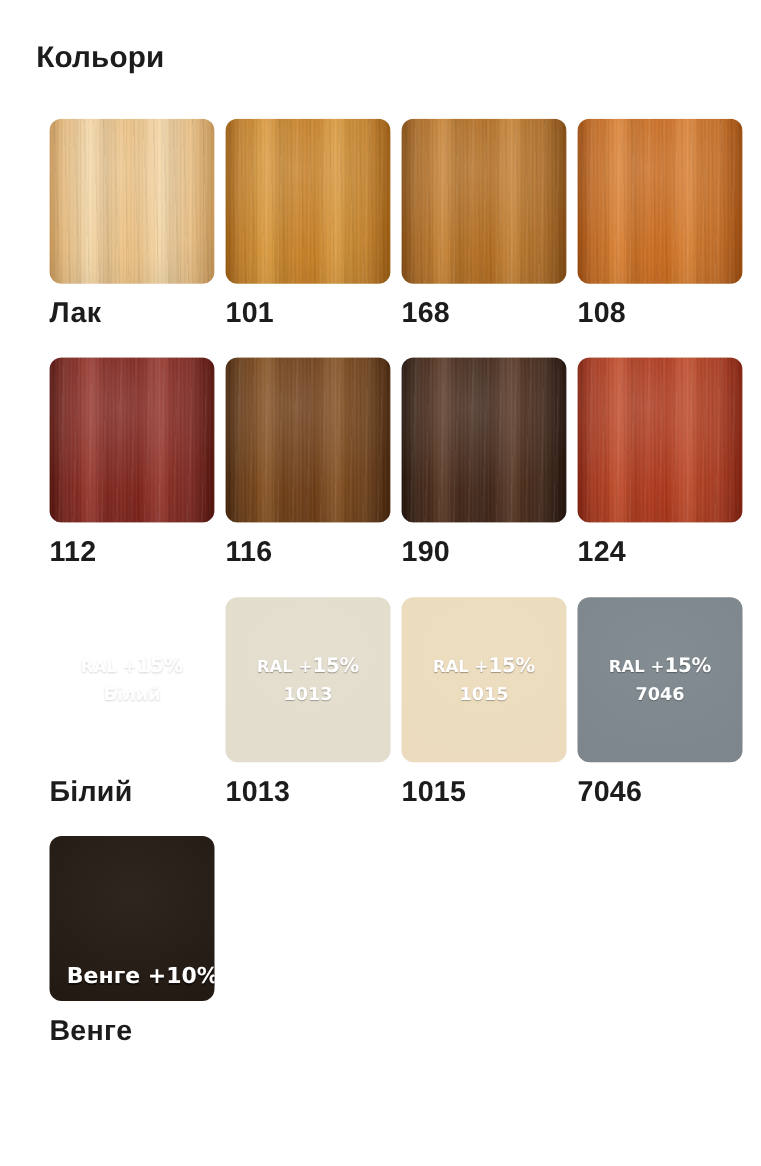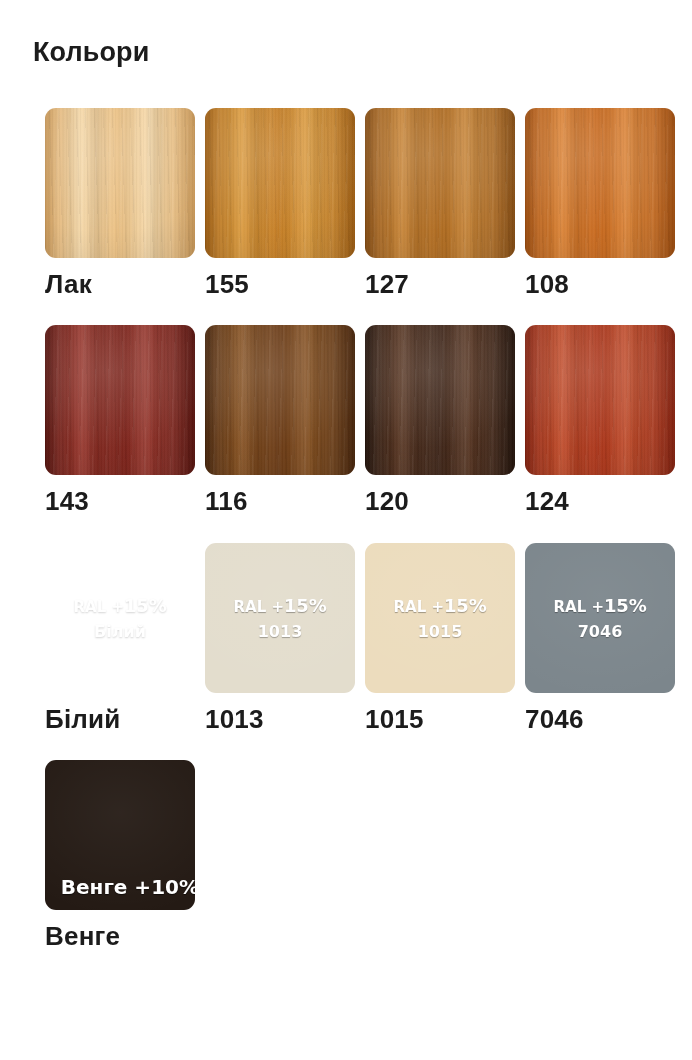--- a/index.html
+++ b/index.html
@@ -218,68 +218,68 @@
           </div>
           <div class="cell-label">Лак</div>
         </div>
         <div class="cell">
           <div class="swatch" style="background: linear-gradient(90deg, rgb(169, 100, 19) 0%, rgb(221, 155, 60) 22%, rgb(198, 125, 34) 48%, rgb(221, 155, 60) 70%, rgb(169, 100, 19) 100%) rgb(198, 125, 34);">
             <div class="grain broad"></div>
             <div class="grain fine"></div>
             <div class="grain flecks"></div>
             <div class="grain sheen"></div>
           </div>
-          <div class="cell-label">155</div>
+          <div class="cell-label">101</div>
         </div>
         <div class="cell">
           <div class="swatch" style="background: linear-gradient(90deg, rgb(143, 82, 20) 0%, rgb(201, 132, 52) 22%, rgb(176, 106, 29) 48%, rgb(201, 132, 52) 70%, rgb(143, 82, 20) 100%) rgb(176, 106, 29);">
             <div class="grain broad"></div>
             <div class="grain fine"></div>
             <div class="grain flecks"></div>
             <div class="grain sheen"></div>
           </div>
-          <div class="cell-label">127</div>
+          <div class="cell-label">168</div>
         </div>
         <div class="cell">
           <div class="swatch" style="background: linear-gradient(90deg, rgb(169, 82, 15) 0%, rgb(221, 130, 50) 22%, rgb(201, 104, 27) 48%, rgb(221, 130, 50) 70%, rgb(169, 82, 15) 100%) rgb(201, 104, 27);">
             <div class="grain broad"></div>
             <div class="grain fine"></div>
             <div class="grain flecks"></div>
             <div class="grain sheen"></div>
           </div>
           <div class="cell-label">108</div>
         </div>
       </div>
       <div class="row">
         <div class="cell">
           <div class="swatch" style="background: linear-gradient(90deg, rgb(93, 21, 15) 0%, rgb(151, 52, 42) 22%, rgb(123, 33, 24) 48%, rgb(151, 52, 42) 70%, rgb(93, 21, 15) 100%) rgb(123, 33, 24);">
             <div class="grain broad"></div>
             <div class="grain fine"></div>
             <div class="grain flecks"></div>
             <div class="grain sheen"></div>
           </div>
-          <div class="cell-label">143</div>
+          <div class="cell-label">112</div>
         </div>
         <div class="cell">
           <div class="swatch" style="background: linear-gradient(90deg, rgb(77, 40, 12) 0%, rgb(134, 80, 31) 22%, rgb(107, 58, 20) 48%, rgb(134, 80, 31) 70%, rgb(77, 40, 12) 100%) rgb(107, 58, 20);">
             <div class="grain broad"></div>
             <div class="grain fine"></div>
             <div class="grain flecks"></div>
             <div class="grain sheen"></div>
           </div>
           <div class="cell-label">116</div>
         </div>
         <div class="cell">
           <div class="swatch" style="background: linear-gradient(90deg, rgb(38, 21, 12) 0%, rgb(87, 52, 32) 22%, rgb(61, 36, 23) 48%, rgb(87, 52, 32) 70%, rgb(38, 21, 12) 100%) rgb(61, 36, 23);">
             <div class="grain broad"></div>
             <div class="grain fine"></div>
             <div class="grain flecks"></div>
             <div class="grain sheen"></div>
           </div>
-          <div class="cell-label">120</div>
+          <div class="cell-label">190</div>
         </div>
         <div class="cell">
           <div class="swatch" style="background: linear-gradient(90deg, rgb(141, 36, 16) 0%, rgb(194, 74, 40) 22%, rgb(172, 52, 24) 48%, rgb(194, 74, 40) 70%, rgb(141, 36, 16) 100%) rgb(172, 52, 24);">
             <div class="grain broad"></div>
             <div class="grain fine"></div>
             <div class="grain flecks"></div>
             <div class="grain sheen"></div>
           </div>
           <div class="cell-label">124</div>
         </div>

